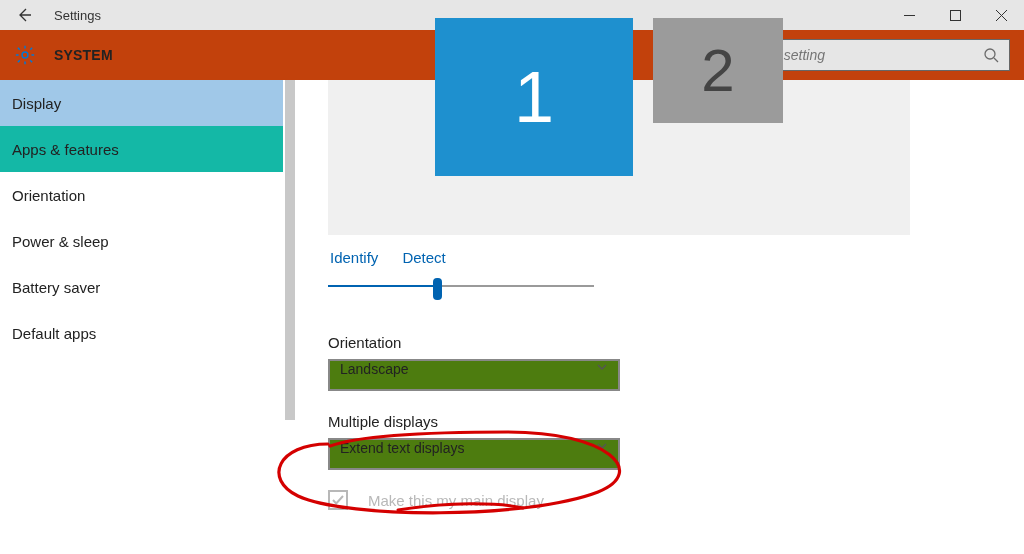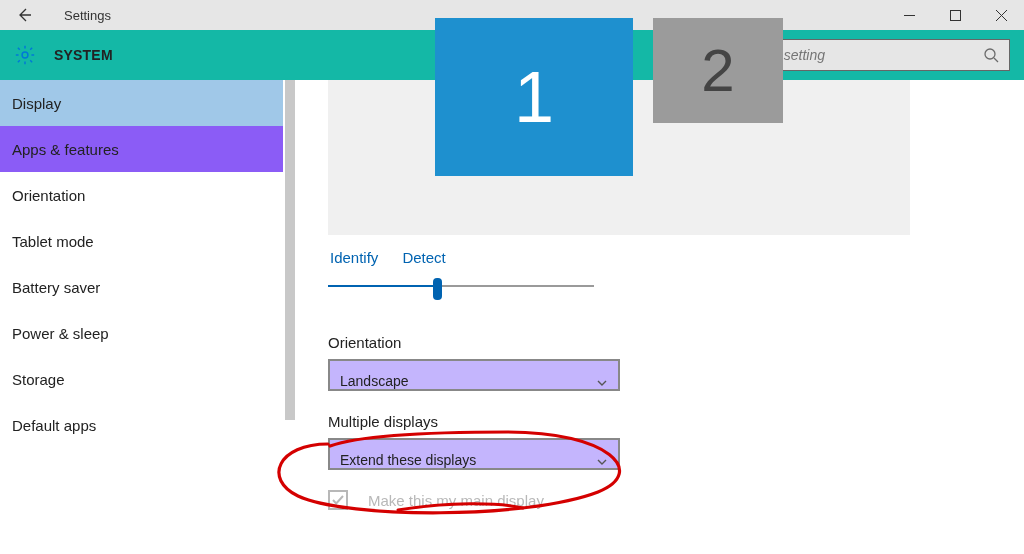--- a/index.html
+++ b/index.html
@@ -10,29 +10,29 @@
     height: 30px;
     background: #e6e6e6;
     display: flex;
     align-items: center;
     position: relative;
   }
   .titlebar .back {
     width: 48px; height: 30px; display:flex; align-items:center; justify-content:center;
     font-size: 16px; color:#333;
   }
-  .titlebar .title { font-size: 13px; color:#333; margin-left: 16px; }
+  .titlebar .title { font-size: 13px; color:#333; margin-left: 6px; }
   .winctrls { position:absolute; right:0; top:0; display:flex; }
   .winctrls div { width:46px; height:30px; display:flex; align-items:center; justify-content:center; color:#333; }
   .winctrls svg { stroke:#333; stroke-width:1; fill:none; }
 
   
   .header {
     height: 50px;
-    background: #14b8a6;
+    background: #c2410c;
     display:flex;
     align-items:center;
     padding-left: 14px;
     position:relative;
   }
   .header .gear { width:22px; height:22px; color:#0078d7; margin-right: 18px; }
   .header .section { font-size: 14px; font-weight:600; letter-spacing:0.2px; color:#222; }
   .searchbox {
     position:absolute; right:14px; top:9px;
     width:280px; height:32px;
@@ -48,21 +48,21 @@
   
   .body { display:flex; height: calc(554px - 80px); }
 
   
   .sidebar { width: 298px; background:#fff; border-right:1px solid #fff; position:relative; }
   .sb-item {
     height:46px; display:flex; align-items:center; padding-left:12px;
     font-size:15px; color:#222;
   }
   .sb-item.selected { background:#a0c8e8; }
-  .sb-item.hover { background:#8b5cf6; }
+  .sb-item.hover { background:#14b8a6; }
   .sb-scroll { position:absolute; right:0; top:0; width:14px; height:100%; background:#fff; }
   .sb-thumb { position:absolute; right:2px; top:0; width:10px; height:340px; background:#c8c8c8; }
 
   
   .main { flex:1; background:#fff; padding-left:30px; position:relative; }
 
   .displays-area {
     margin-left:0; margin-top:0; width:582px; height:155px; background:#f0f0f0;
     position:relative; display:flex; align-items:flex-start; justify-content:center;
   }
@@ -86,22 +86,22 @@
   .txt { margin-top:22px; font-size:15px; color:#222; }
   .slider-wrap { margin-top:10px; width:268px; height:20px; position:relative; }
   .slider-track { position:absolute; top:9px; left:0; width:266px; height:2px; background:#9a9a9a; }
   .slider-fill  { position:absolute; top:9px; left:0; width:110px; height:2px; background:#0063b1; }
   .slider-thumb { position:absolute; top:2px; left:105px; width:9px; height:22px; background:#0063b1; border-radius:4px; }
 
   .label2 { margin-top:38px; font-size:15px; color:#222; }
 
   .combo {
     margin-top:8px; width:292px; height:32px; border:2px solid #888;
-    display:flex; align-items:flex-end; justify-content:space-between;
-    padding:0 10px; font-size:14px; color:#222; background:#c4b5fd;
+    display:flex; align-items:flex-start; justify-content:space-between;
+    padding:0 10px; font-size:14px; color:#222; background:#4d7c0f;
   }
   .combo .chev { color:#555; }
 
   .label3 { margin-top:22px; font-size:15px; color:#222; }
 
   .check-row { margin-top:20px; display:flex; align-items:center; gap:20px; color:#b8b8b8; font-size:15px; }
   .checkbox-dis { width:20px; height:20px; border:2px solid #b8b8b8; display:flex; align-items:center; justify-content:center; }
   .checkbox-dis svg { stroke:#b8b8b8; stroke-width:2; fill:none; }
 
   
@@ -163,30 +163,24 @@
     <div class="sb-item selected">
         <span>Display</span>
       </div>
     <div class="sb-item hover">
         <span>Apps &amp; features</span>
       </div>
     <div class="sb-item">
         <span>Orientation</span>
       </div>
     <div class="sb-item">
-        <span>Tablet mode</span>
+        <span>Power &amp; sleep</span>
       </div>
     <div class="sb-item">
         <span>Battery saver</span>
-      </div>
-    <div class="sb-item">
-        <span>Power &amp; sleep</span>
-      </div>
-    <div class="sb-item">
-        <span>Storage</span>
       </div>
     <div class="sb-item">
         <span>Default apps</span>
       </div>
     <div class="sb-scroll">
       <div class="sb-thumb"></div>
     </div>
   </div>
 
   <div class="main">
@@ -214,21 +208,21 @@
     <div class="label2">Orientation</div>
     <div class="combo">
       <span>Landscape</span>
       <svg class="chev" width="12" height="12" viewBox="0 0 12 12" fill="none" stroke="#555" stroke-width="1.4">
           <path d="M2 4l4 4 4-4"></path>
         </svg>
     </div>
 
     <div class="label3">Multiple displays</div>
     <div class="combo">
-      <span>Extend these displays</span>
+      <span>Extend text displays</span>
       <svg class="chev" width="12" height="12" viewBox="0 0 12 12" fill="none" stroke="#555" stroke-width="1.4">
           <path d="M2 4l4 4 4-4"></path>
         </svg>
     </div>
 
     <div class="check-row">
       <div class="checkbox-dis">
         <svg width="14" height="14" viewBox="0 0 14 14">
             <path d="M2 7l3.2 3.5L12 3"></path>
           </svg>

